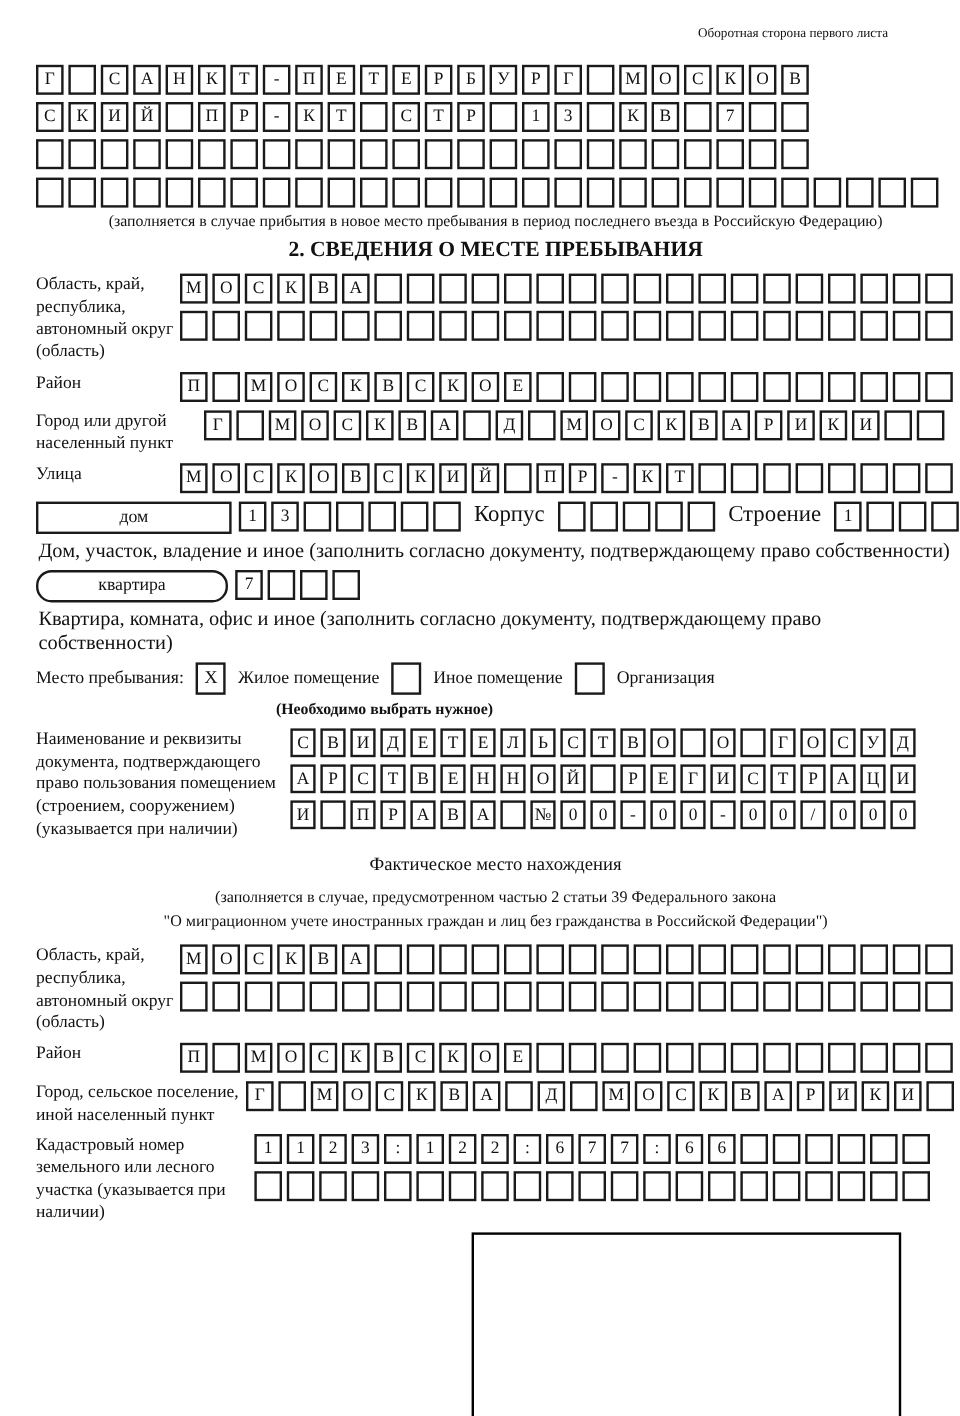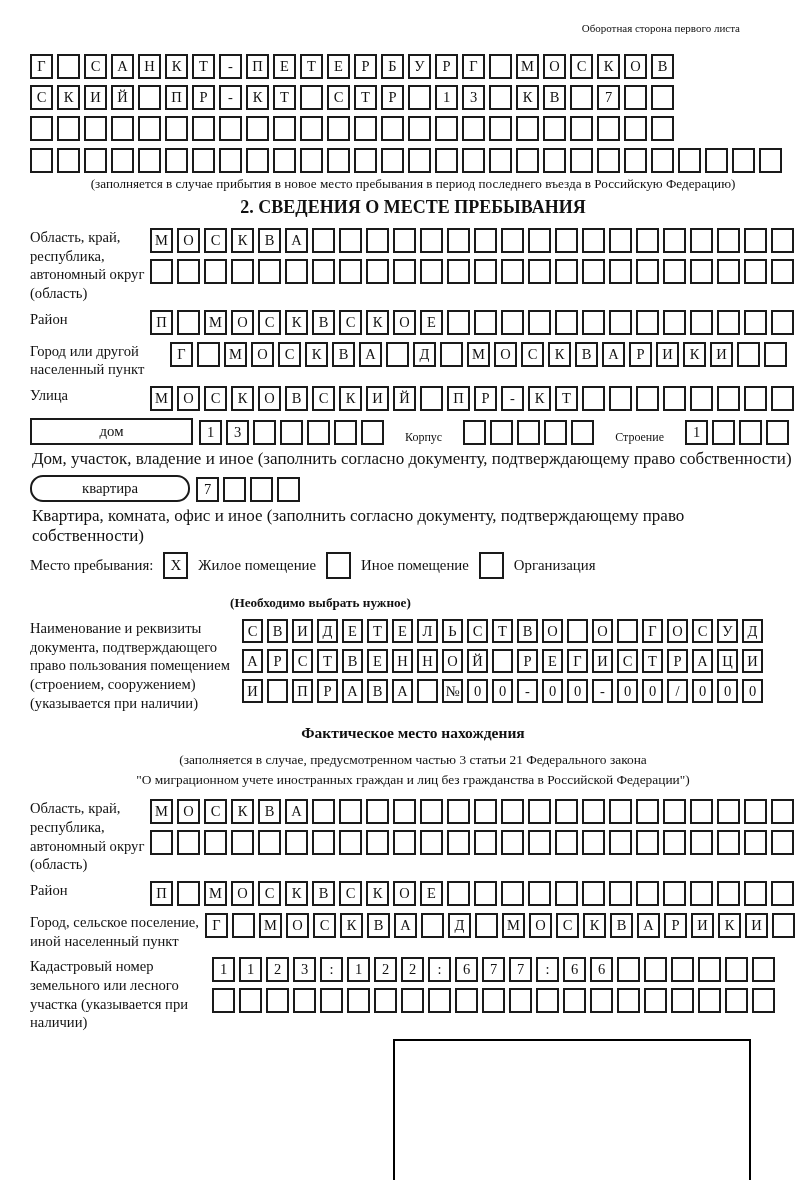--- a/index.html
+++ b/index.html
@@ -23,34 +23,34 @@
   .cell { width:23px; height:25px; border:2px solid #1a1a1a; display:flex;
           align-items:center; justify-content:center; font-size:14.5px; background:#fff; flex:0 0 auto; }
   .cells-sm .cell { width:21px; height:24px; }
 
   .full-row { margin:6px 0 3px 0; }
   .caption { font-size:13.2px; text-align:center; margin-bottom:5px; }
   .caption-left { font-size:17px; margin:1px 0 6px 2px; }
 
   .section-heading { text-align:center; font-weight:bold; font-size:18px; margin:4px 0 10px 0; }
 
-  .inline-row { display:flex; align-items:flex-end; margin-bottom:4px; }
+  .inline-row { display:flex; align-items:flex-start; margin-bottom:4px; }
   .wide-box { height:27px; border:2px solid #1a1a1a; display:flex; align-items:center;
               justify-content:center; font-size:14.8px; flex:0 0 auto; }
   .dom-box { width:163px; }
   .kv-box { width:160px;border-radius:13px; }
-  .inline-label { font-size:12px; margin:0 21px; }
+  .inline-label { font-size:19px; margin:0 11px; }
   .gap6 { width:6px; flex:0 0 auto; }
 
-  .mesto-row { display:flex; align-items:center; font-size:14.8px; margin-bottom:16px; }
+  .mesto-row { display:flex; align-items:center; font-size:14.8px; margin-bottom:4px; }
   .checkbox { width:25px; height:27px; border:2px solid #1a1a1a; display:flex; align-items:center;
               justify-content:center; font-size:15px; margin:0 10px; flex:0 0 auto; }
   .mesto-caption { font-size:13.2px; margin:0 0 8px 200px;font-weight:bold; }
 
-  .fact-heading { text-align:center; font-weight:bold; font-size:15.5px; margin:12px 0 8px 0; }
+  .fact-heading { text-align:center; font-weight:normal; font-size:15.5px; margin:12px 0 8px 0; }
   .fact-note { text-align:center; font-size:13.4px; line-height:1.45; margin-bottom:10px; }
 
   .stamp-wrap { margin-left:363px; margin-top:4px; }
   .stamp-box { width:358px; height:176px; border:2px solid #000; background:#fff; }
   .stamp-caption { width:430px; margin-left:352px; text-align:center; font-size:13.4px;
                    line-height:1.4; margin-top:4px; }
 </style>
 </head>
 <body>
 
@@ -444,21 +444,21 @@
           <span class="cell">/</span>
           <span class="cell">0</span>
           <span class="cell">0</span>
           <span class="cell">0</span>
         </div>
     </div>
   </div>
 
   <div class="fact-heading">Фактическое место нахождения</div>
   <div class="fact-note">
-    <div>(заполняется в случае, предусмотренном частью 3 статьи 21 Федерального закона</div>
+    <div>(заполняется в случае, предусмотренном частью 2 статьи 39 Федерального закона</div>
     <div>"О миграционном учете иностранных граждан и лиц без гражданства в Российской Федерации")</div>
   </div>
 
   <div class="form-row">
     <div class="row-label lbl-w120">Область, край, республика, автономный округ (область)</div>
     <div class="cell-rows">
       <div class="cell-row">
           <span class="cell">М</span>
           <span class="cell">О</span>
           <span class="cell">С</span>

